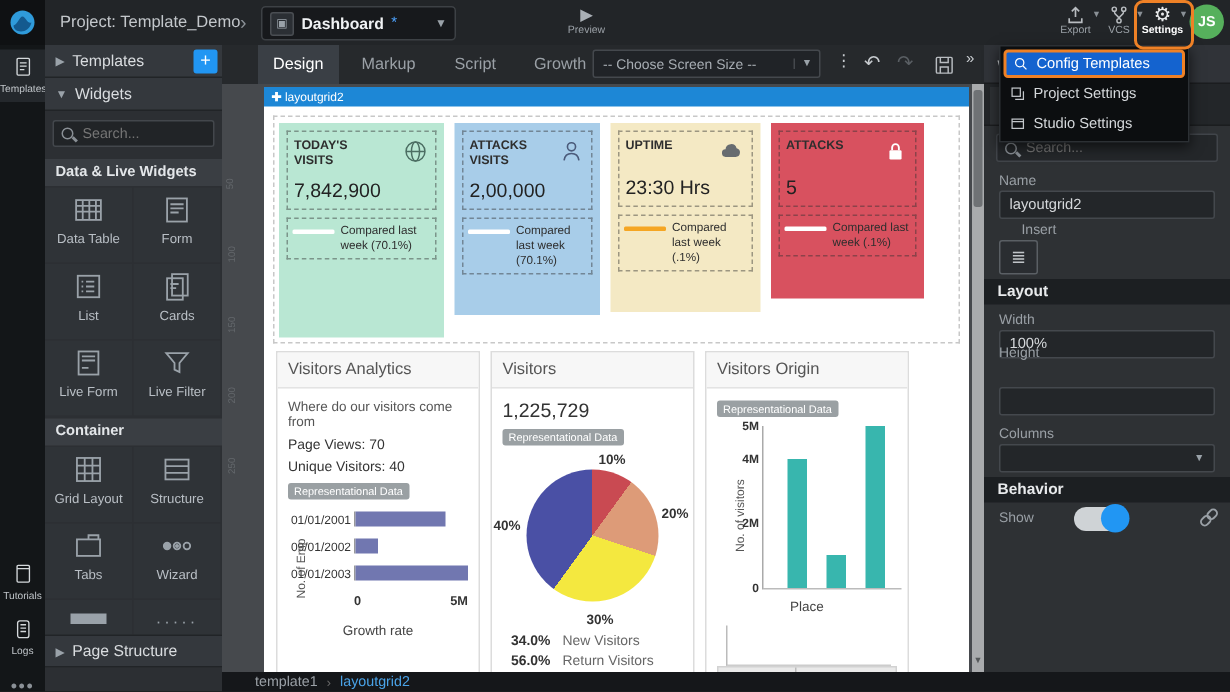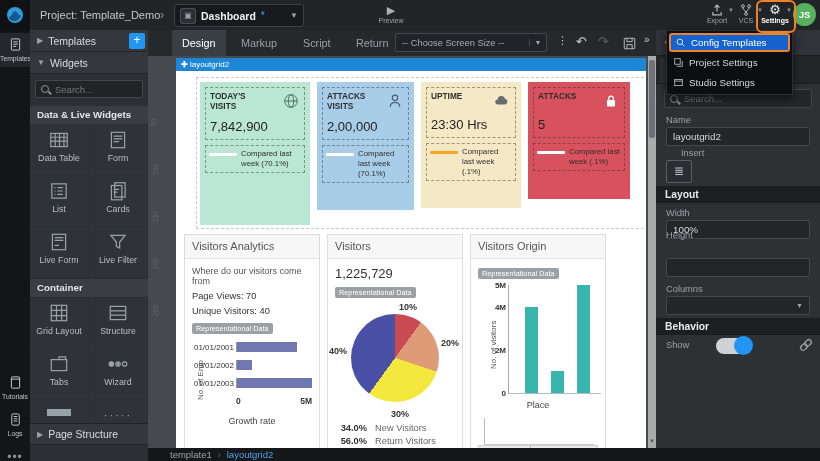--- a/index.html
+++ b/index.html
@@ -64,21 +64,21 @@
   #screen-size{left:247px;top:3px;width:152px;height:19px;background:#202327;border:1px solid #44484d;border-radius:2px;
       display:flex;align-items:center;box-sizing:border-box;}
   #screen-size .ss-label{flex:1;color:#a7adb3;font-size:9.3px;padding-left:6px;}
   #screen-size .ss-caret{width:16px;border-left:1px solid #44484d;color:#9aa2a9;font-size:7px;text-align:center;}
   .mini-ic{position:absolute;top:4px;color:#c7cbcf;font-size:13px;}
   
   #canvas{left:148px;top:56px;width:500px;height:392px;background:#46494d;overflow:hidden;}
   #artboard{position:absolute;left:28px;top:2px;width:470px;height:390px;background:#fff;overflow:hidden;color:#333;}
   #selbar{position:absolute;left:0;top:0;width:470px;height:13px;background:#1d87d6;color:#fff;font-size:8px;
       line-height:13px;padding-left:5px;box-sizing:border-box;}
-  #cards-row{position:absolute;left:20px;top:19px;width:458px;height:152px;border:1px dashed #c8c8c8;
+  #cards-row{position:absolute;left:6px;top:19px;width:458px;height:152px;border:1px dashed #c8c8c8;
       display:flex;align-items:flex-start;gap:7px;padding:4px 0 0 3px;box-sizing:border-box;}
   .stat-card{box-sizing:border-box;padding:5px;overflow:hidden;}
   .card-box{border:1px dashed rgba(50,50,50,.45);padding:4px;}
   .card-head{display:flex;justify-content:space-between;align-items:flex-start;}
   .card-title{font-size:8.3px;font-weight:bold;color:#2e2e2e;line-height:1.2;width:46px;}
   .card-ic{width:18px;height:18px;flex:none;}
   .card-value{font-size:13px;color:#222;margin-top:8px;width:62px;line-height:1.15;word-wrap:break-word;}
   .card-bottom{border:1px dashed rgba(50,50,50,.45);margin-top:5px;padding:3px;display:flex;gap:4px;align-items:flex-start;}
   .prog{width:28px;height:3px;border-radius:1px;margin-top:4px;flex:none;}
   .note{font-size:7.8px;color:#2e2e2e;line-height:1.3;}
@@ -333,21 +333,21 @@
 
   </div>
 
   <div id="gutter" class="abs"></div>
   <div id="collapse-btn" class="abs">«</div>
 
   <div id="toolbar" class="abs">
     <span class="tab active" style="left:24px;">Design</span>
     <span class="tab" style="left:83px;">Markup</span>
     <span class="tab" style="left:145px;">Script</span>
-    <span class="tab" style="left:198px;">Return</span>
+    <span class="tab" style="left:198px;">Growth</span>
     <div id="screen-size" class="abs">
       <span class="ss-label">-- Choose Screen Size --</span>
       <span class="ss-caret">▼</span>
     </div>
     <span class="mini-ic" style="left:409px;font-size:11px;">⋮</span>
     <span class="mini-ic" style="left:428px;">↶</span>
     <span class="mini-ic" style="left:450px;color:#5a5f64;">↷</span>
     <svg class="abs" style="left:474px;top:6px;stroke:#b8bcc0;fill:none;stroke-width:1.3;" width="15" height="15" viewBox="0 0 20 20">
       <rect x="3" y="3" width="14" height="14" rx="1"></rect>
         <path d="M6.5 3v4.5h7V3M6.5 17v-5.5h7V17"></path>

